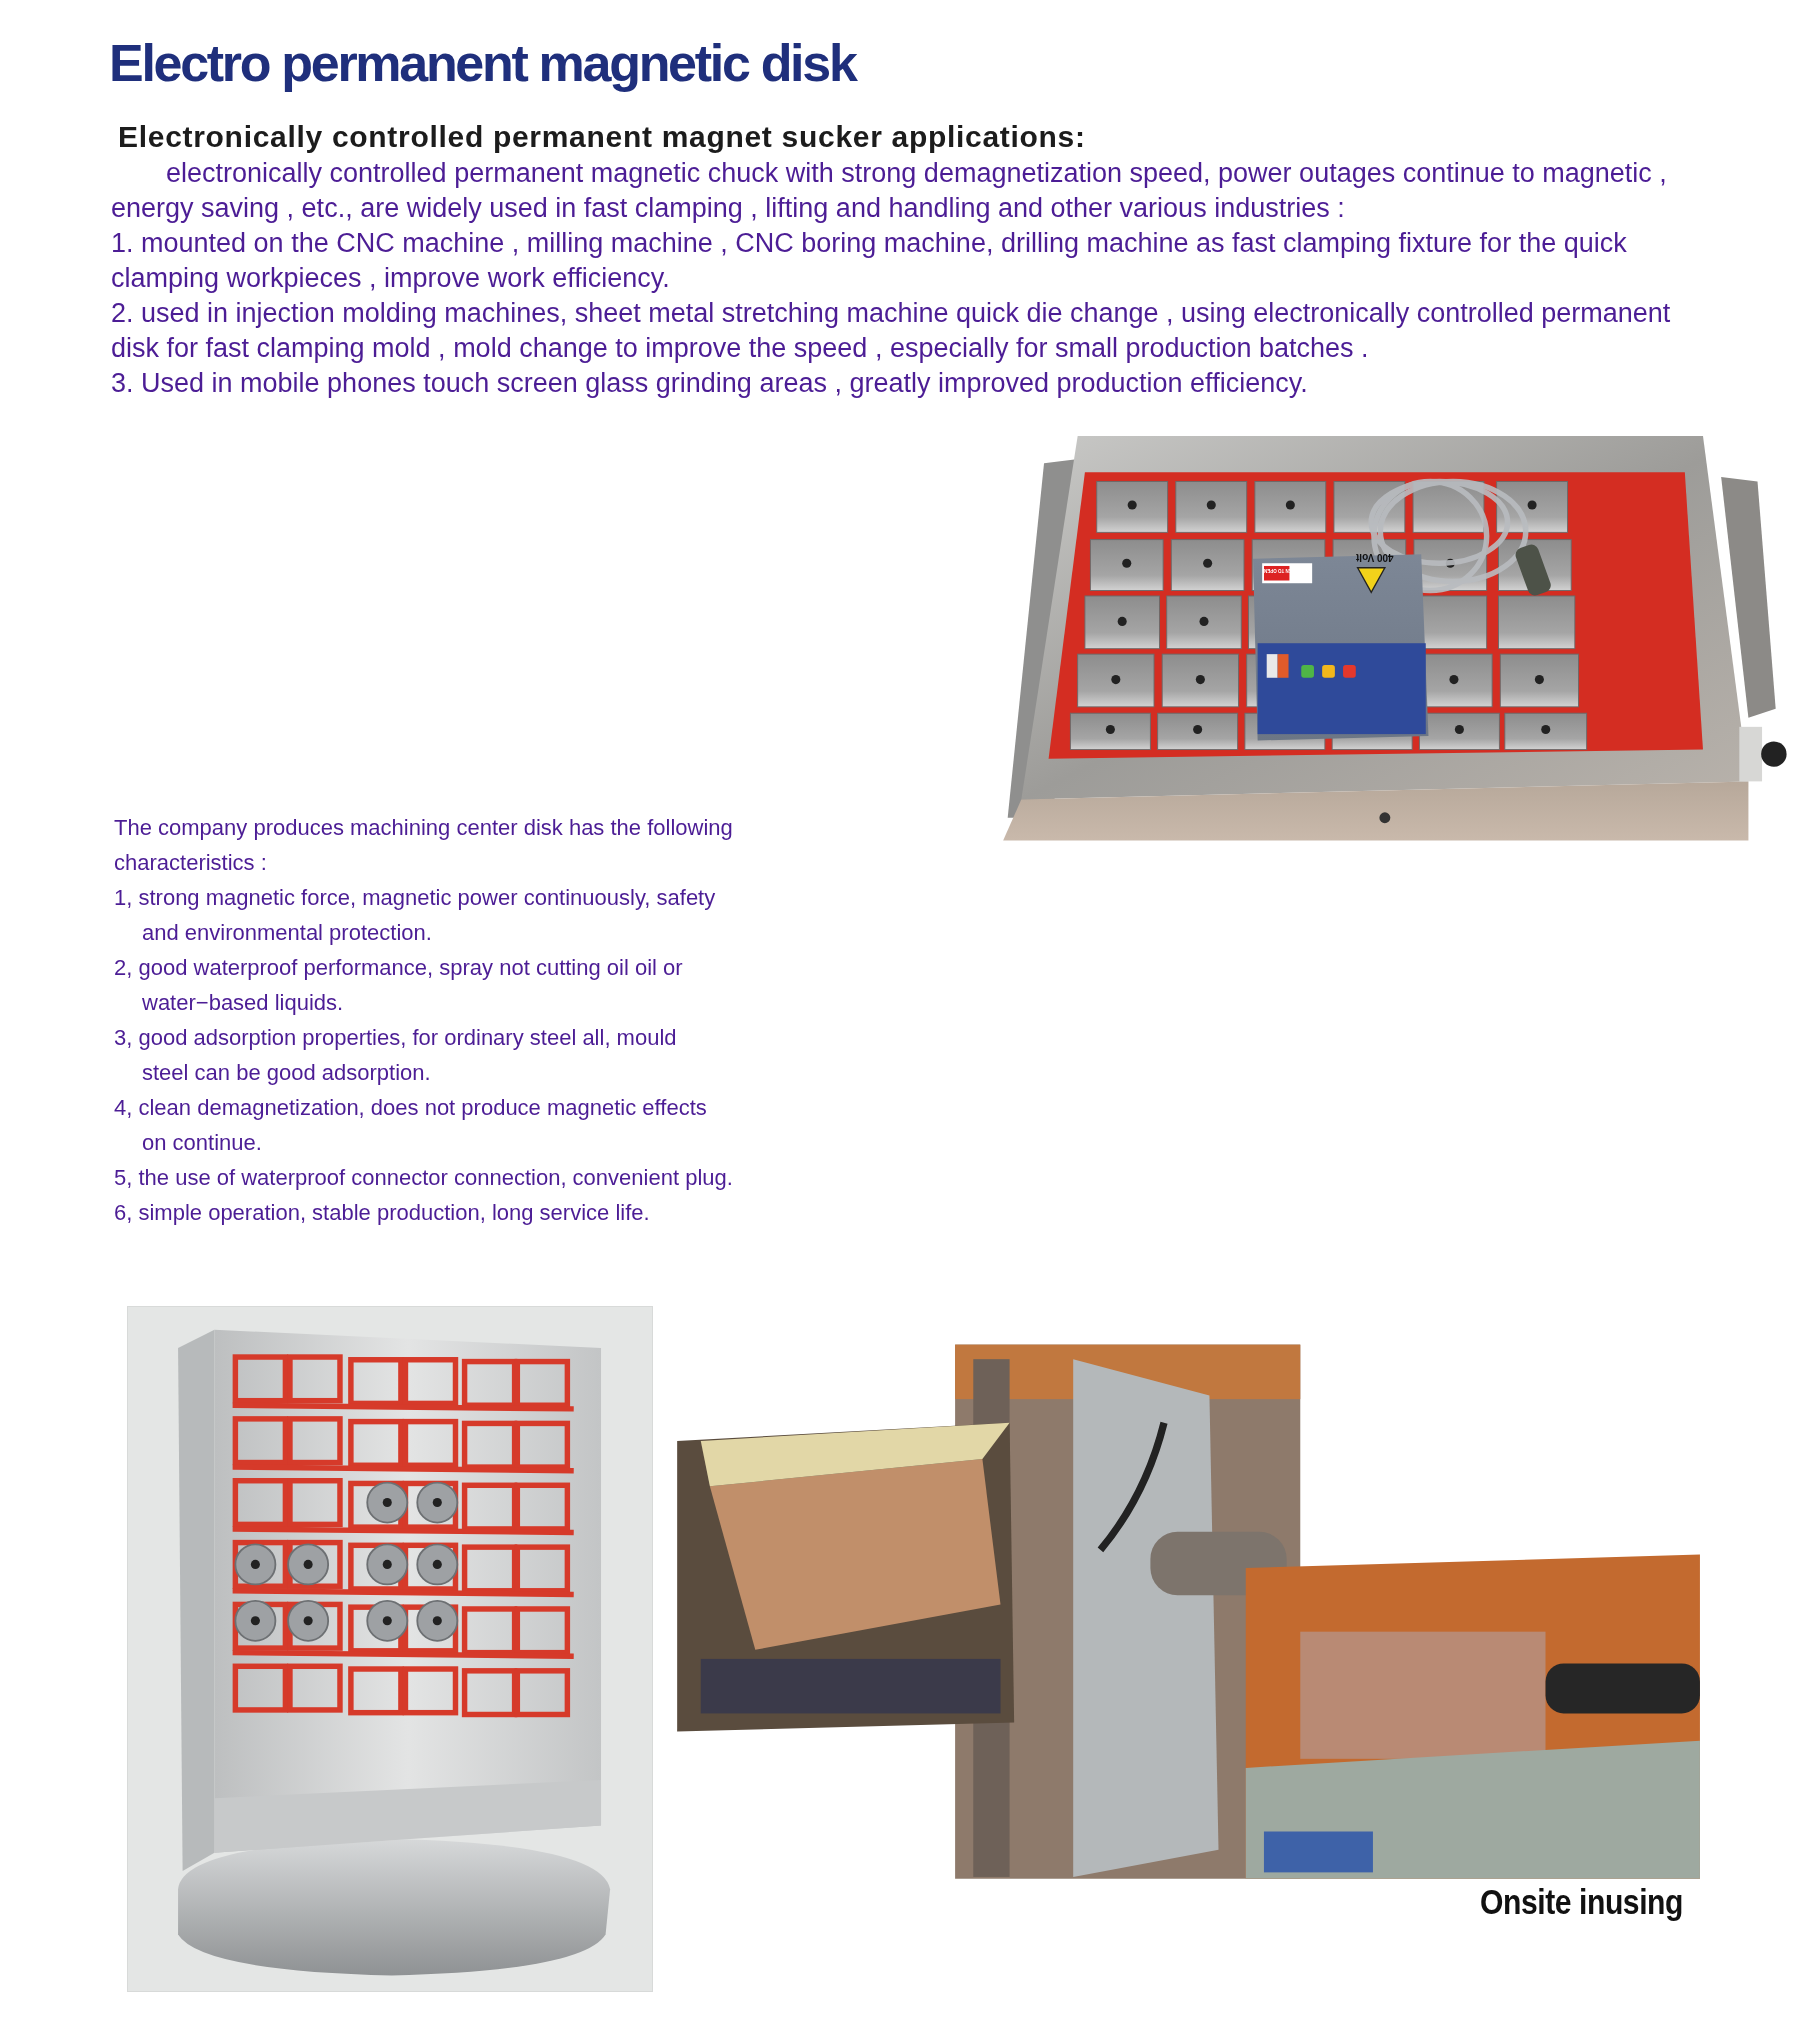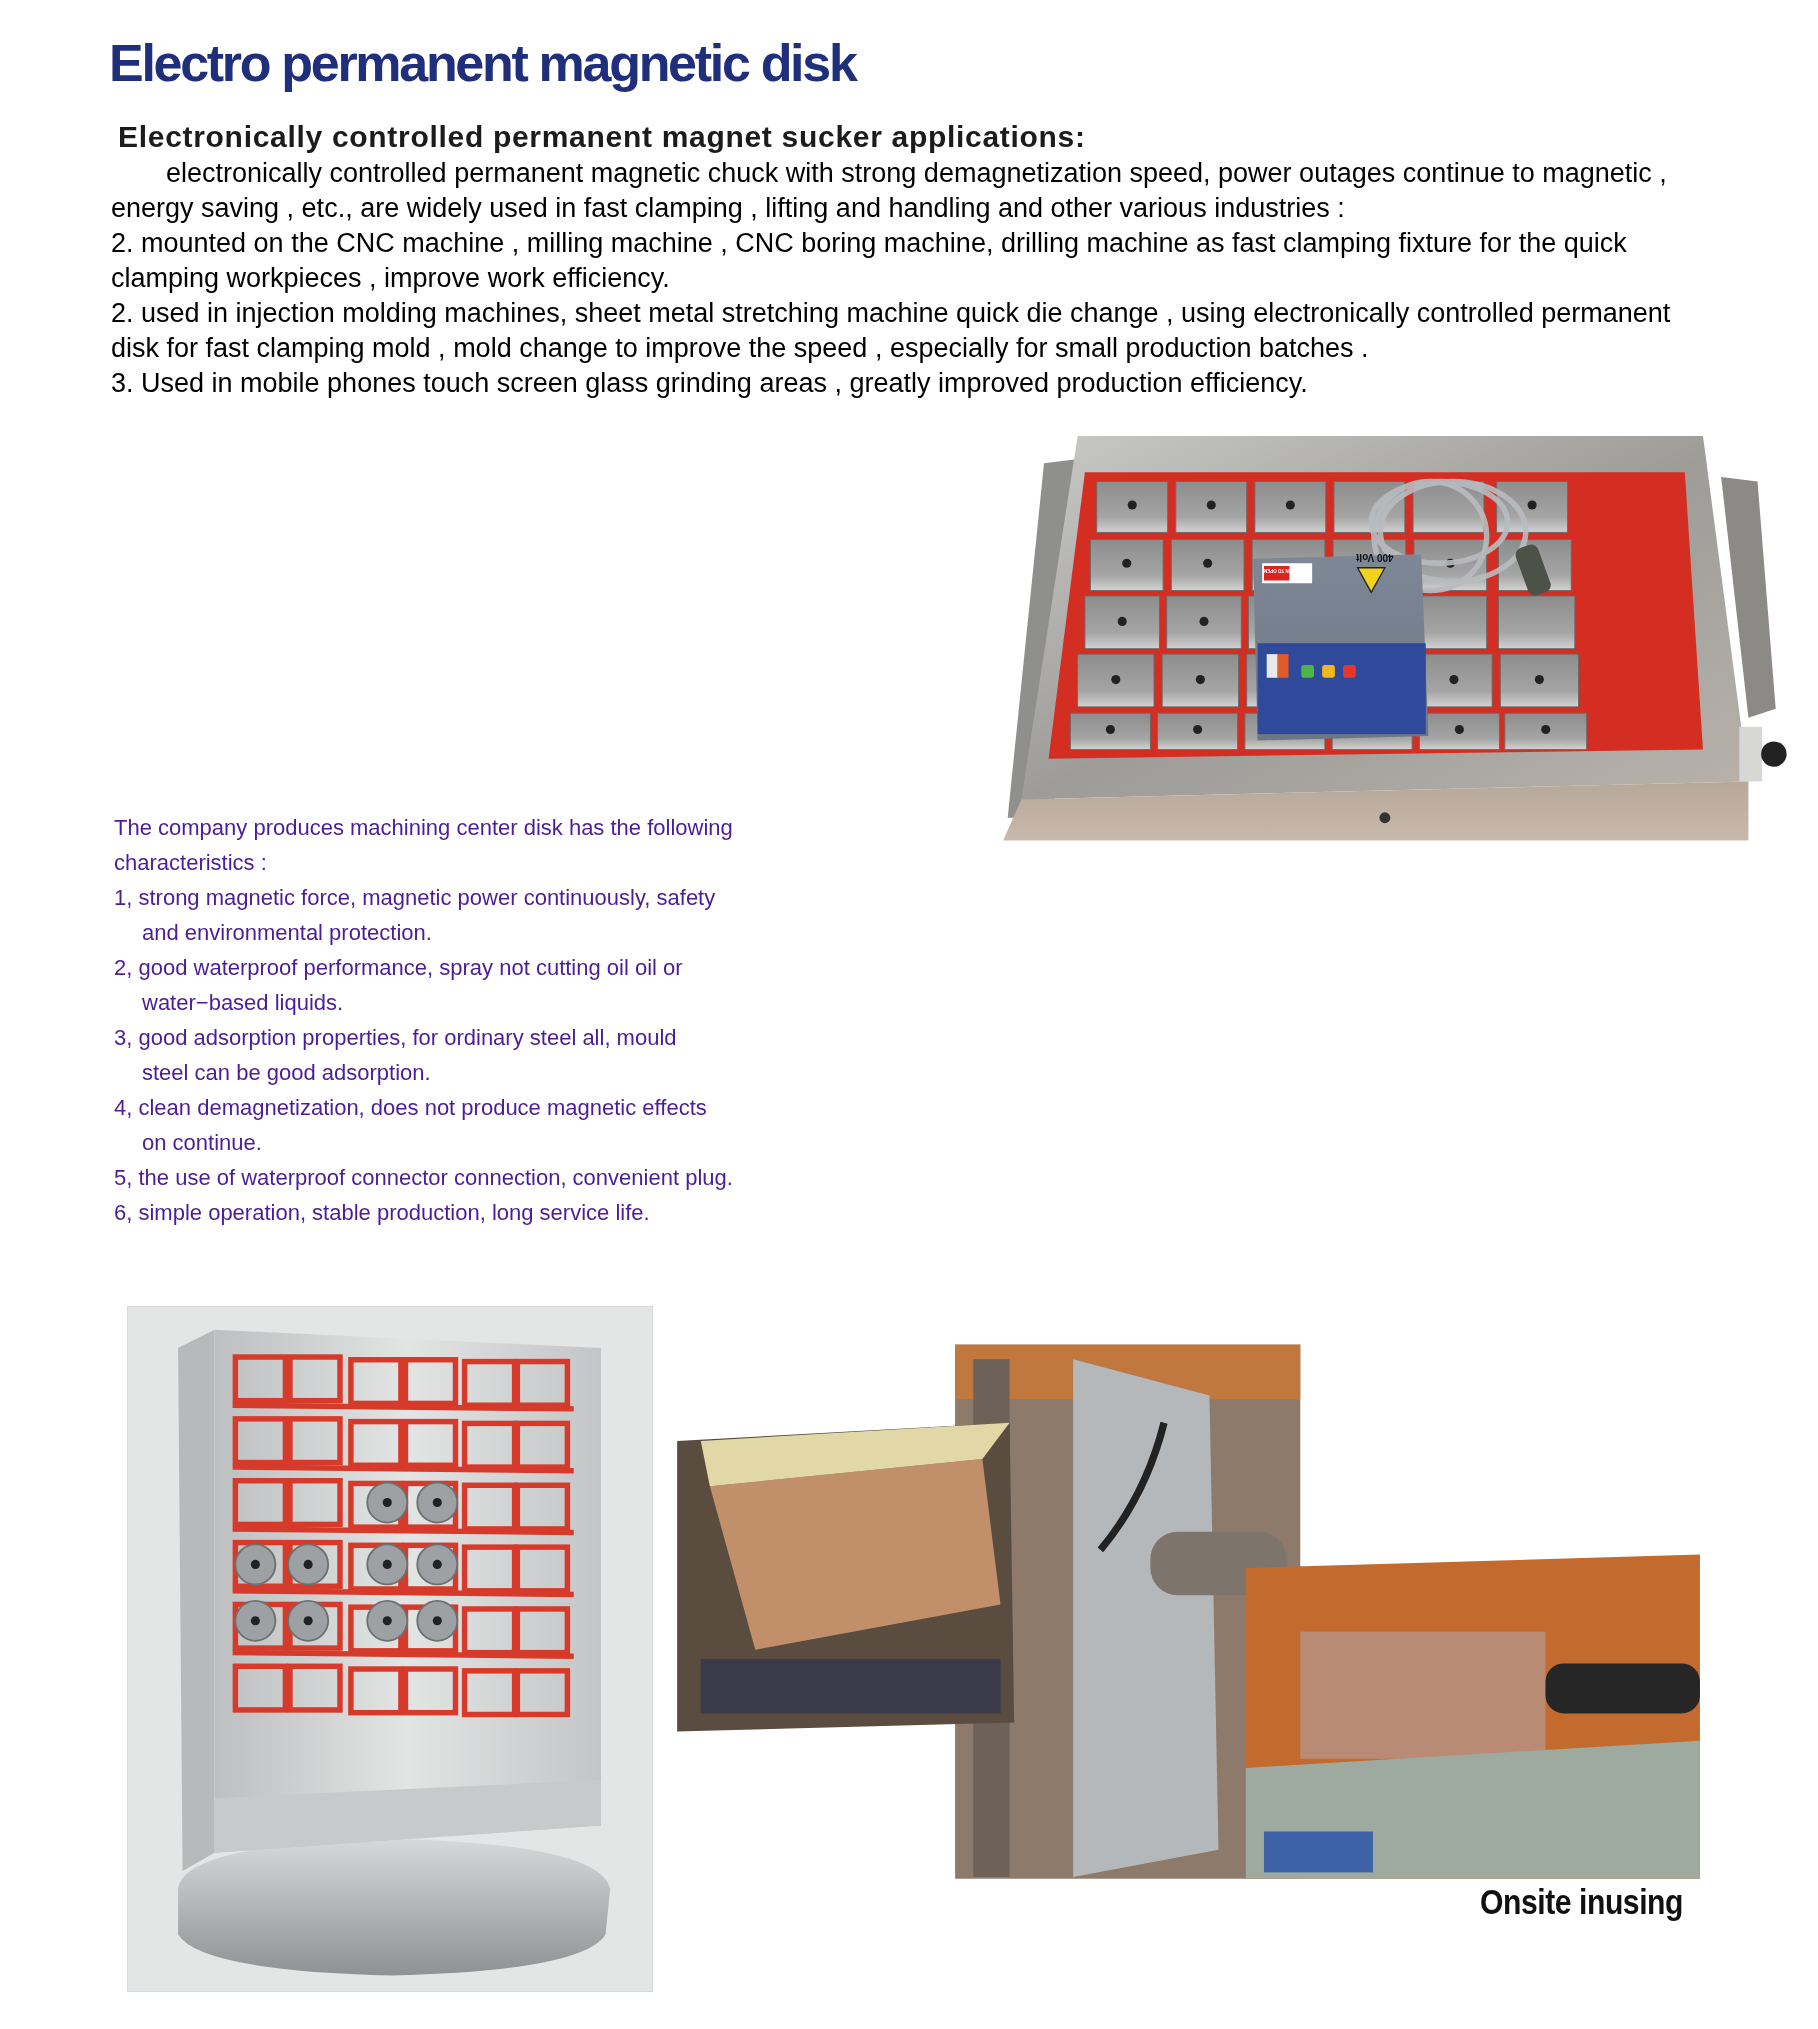--- a/index.html
+++ b/index.html
@@ -3,21 +3,21 @@
 <meta charset="utf-8">
 <style>
   html, body { margin: 0; padding: 0; background: #ffffff; }
   body { width: 1818px; height: 2029px; position: relative; overflow: hidden;
          font-family: "Liberation Sans", "DejaVu Sans", sans-serif; color: #2b2b2b; }
   .abs { position: absolute; }
   .title { left: 109px; top: 31px; font-size: 52px; font-weight: bold; color: #1f2f7c;
            letter-spacing: -2.3px; white-space: nowrap; line-height: 64px; }
   .subtitle { left: 111px; top: 119px; font-size: 30px; font-weight: bold; color: #1c1c1c;
               letter-spacing: 0.7px; white-space: nowrap; line-height: 36px; margin-left: 7px; }
-  .body-lines { left: 111px; top: 156px; font-size: 27px; line-height: 35px; color: #000000; }
+  .body-lines { left: 111px; top: 156px; font-size: 27px; line-height: 35px; color: #4c1d95; }
   .body-lines div { white-space: nowrap; }
   .indent { padding-left: 55px; }
   .chars { left: 114px; top: 810px; font-size: 22px; line-height: 35px; color: #4c1d95; }
   .chars div { white-space: nowrap; }
   .chars .cont { padding-left: 28px; }
   .caption { left: 1480px; top: 1882px; font-size: 35px; font-weight: bold; color: #111;
              letter-spacing: -0.5px; white-space: nowrap; transform: scaleX(0.86); transform-origin: left top; }
 
   
   .chuck { left: 994px; top: 436px; width: 809px; height: 409px; }
@@ -31,21 +31,21 @@
 </head>
 <body>
 
 <div class="abs title">Electro permanent magnetic disk</div>
 
 <div class="abs subtitle">Electronically controlled permanent magnet sucker applications:</div>
 
 <div class="abs body-lines">
   <div class="indent">electronically controlled permanent magnetic chuck with strong demagnetization speed, power outages continue to magnetic ,</div>
   <div>energy saving , etc., are widely used in fast clamping , lifting and handling and other various industries :</div>
-  <div>2. mounted on the CNC machine , milling machine , CNC boring machine, drilling machine as fast clamping fixture for the quick</div>
+  <div>1. mounted on the CNC machine , milling machine , CNC boring machine, drilling machine as fast clamping fixture for the quick</div>
   <div>clamping workpieces , improve work efficiency.</div>
   <div>2. used in injection molding machines, sheet metal stretching machine quick die change , using electronically controlled permanent</div>
   <div>disk for fast clamping mold , mold change to improve the speed , especially for small production batches .</div>
   <div>3. Used in mobile phones touch screen glass grinding areas , greatly improved production efficiency.</div>
 </div>
 
 <div class="abs chuck">
   <svg class="base" viewBox="0 0 890 450" width="809" height="409">
     <defs>
       <linearGradient id="steelG" x1="0" y1="0" x2="1" y2="1">

